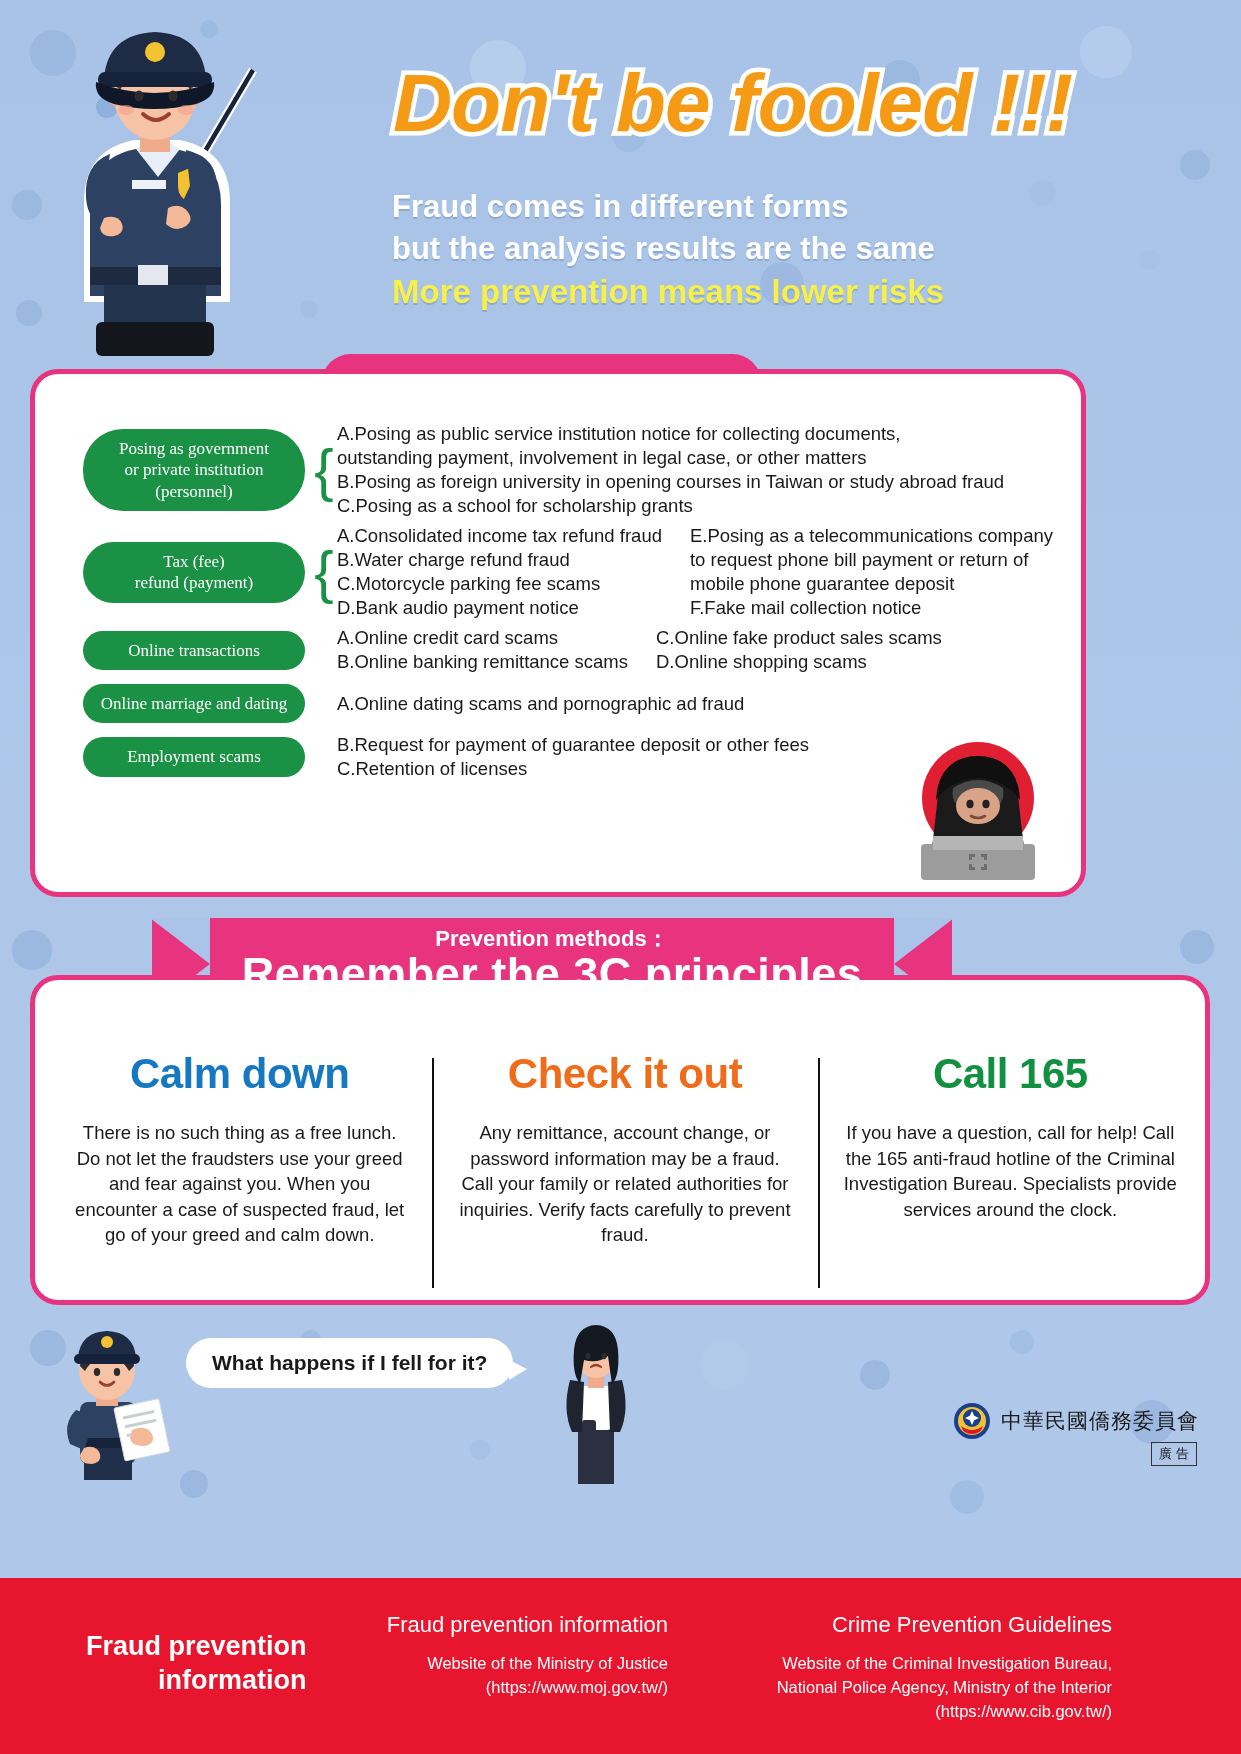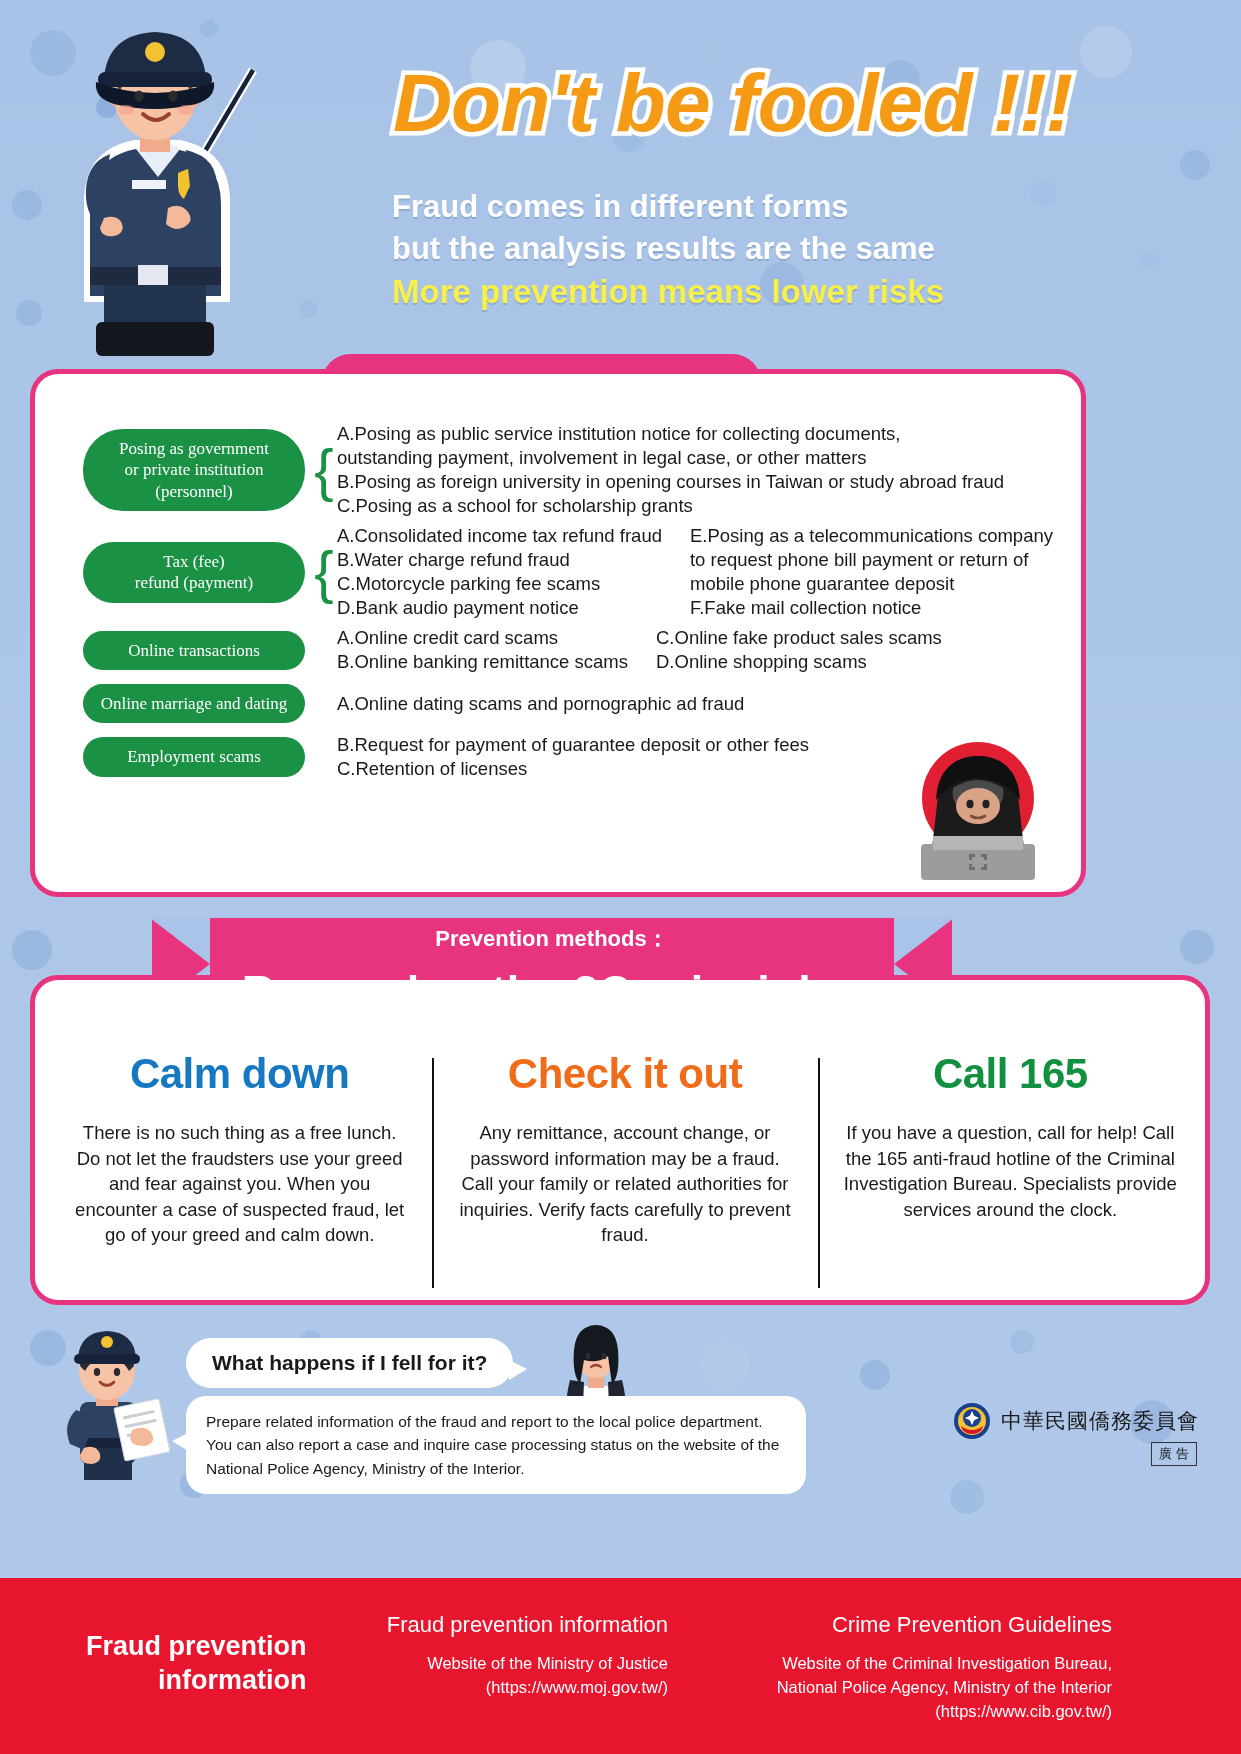--- a/index.html
+++ b/index.html
@@ -89,21 +89,21 @@
   .prev-banner::after{
     content:""; position:absolute; right:-2px; top:0; width:0; height:0;
     border-top:46px solid #a9c4e8; border-bottom:46px solid #a9c4e8;
     border-right:60px solid transparent;
   }
   .prev-small {
     position:absolute; left:0; top:6px; width:800px; text-align:center;
     color:#ffffff; font-size:22px; font-weight:bold; z-index:3;
   }
   .prev-big {
-    position:absolute; left:0; top:48px; width:800px; text-align:center;
+    position:absolute; left:0; top:30px; width:800px; text-align:center;
     color:#ffffff; font-size:45px; font-weight:bold; z-index:3; letter-spacing:.5px;
   }
 
   
   .card2 {
     position:absolute; left:30px; top:975px; width:1180px; height:330px;
     background:#ffffff; border:5px solid #e8337f; border-radius:28px;
   }
   .cols3 { position:absolute; left:12px; top:70px; width:1156px; display:flex; }
   .c3 { flex:1 1 0; padding:0 22px; position:relative; text-align:center; }
@@ -397,21 +397,20 @@
     <rect x="32" y="46" width="16" height="18" fill="#f0ab8c"></rect>
     <ellipse cx="40" cy="30" rx="21" ry="24" fill="#f7c3a6"></ellipse>
     <path d="M18 26 q2-24 22-25 q20 1 22 25 q2 26-6 34 l-4-28 q-10 8-24 4 l-4 24 q-8-10-6-34z" fill="#141821"></path>
     <ellipse cx="32" cy="32" rx="2.6" ry="3.2" fill="#2b2b2b"></ellipse>
     <ellipse cx="48" cy="32" rx="2.6" ry="3.2" fill="#2b2b2b"></ellipse>
     <path d="M35 43 q5-4 10 0" stroke="#9a4030" stroke-width="2.2" fill="none" stroke-linecap="round"></path>
     <rect x="26" y="96" width="14" height="22" rx="3" fill="#2b3040"></rect>
   </svg>
 
   <div class="bubble-q">What happens if I fell for it?</div>
-  <div class="bubble-a">Prepare related information of the fraud and report to the local police department. You can also report a case and inquire case processing status on the website of the National Police Agency, Ministry of the Interior.</div>
 
   <div class="org">
     <svg width="38" height="38" viewBox="0 0 38 38">
       <circle cx="19" cy="19" r="18" fill="#1b3f8f"></circle>
       <circle cx="19" cy="19" r="14" fill="#f2c230"></circle>
       <circle cx="19" cy="16" r="9" fill="#1b3f8f"></circle>
       <path d="M19 9 l2.2 4.8 l4.8 2.2 l-4.8 2.2 l-2.2 4.8 l-2.2-4.8 l-4.8-2.2 l4.8-2.2z" fill="#fff"></path>
       <path d="M8 24 q11 8 22 0 q-2 8-11 8 q-9 0-11-8z" fill="#d7182a"></path>
     </svg>
     <span class="org-name">中華民國僑務委員會</span>

